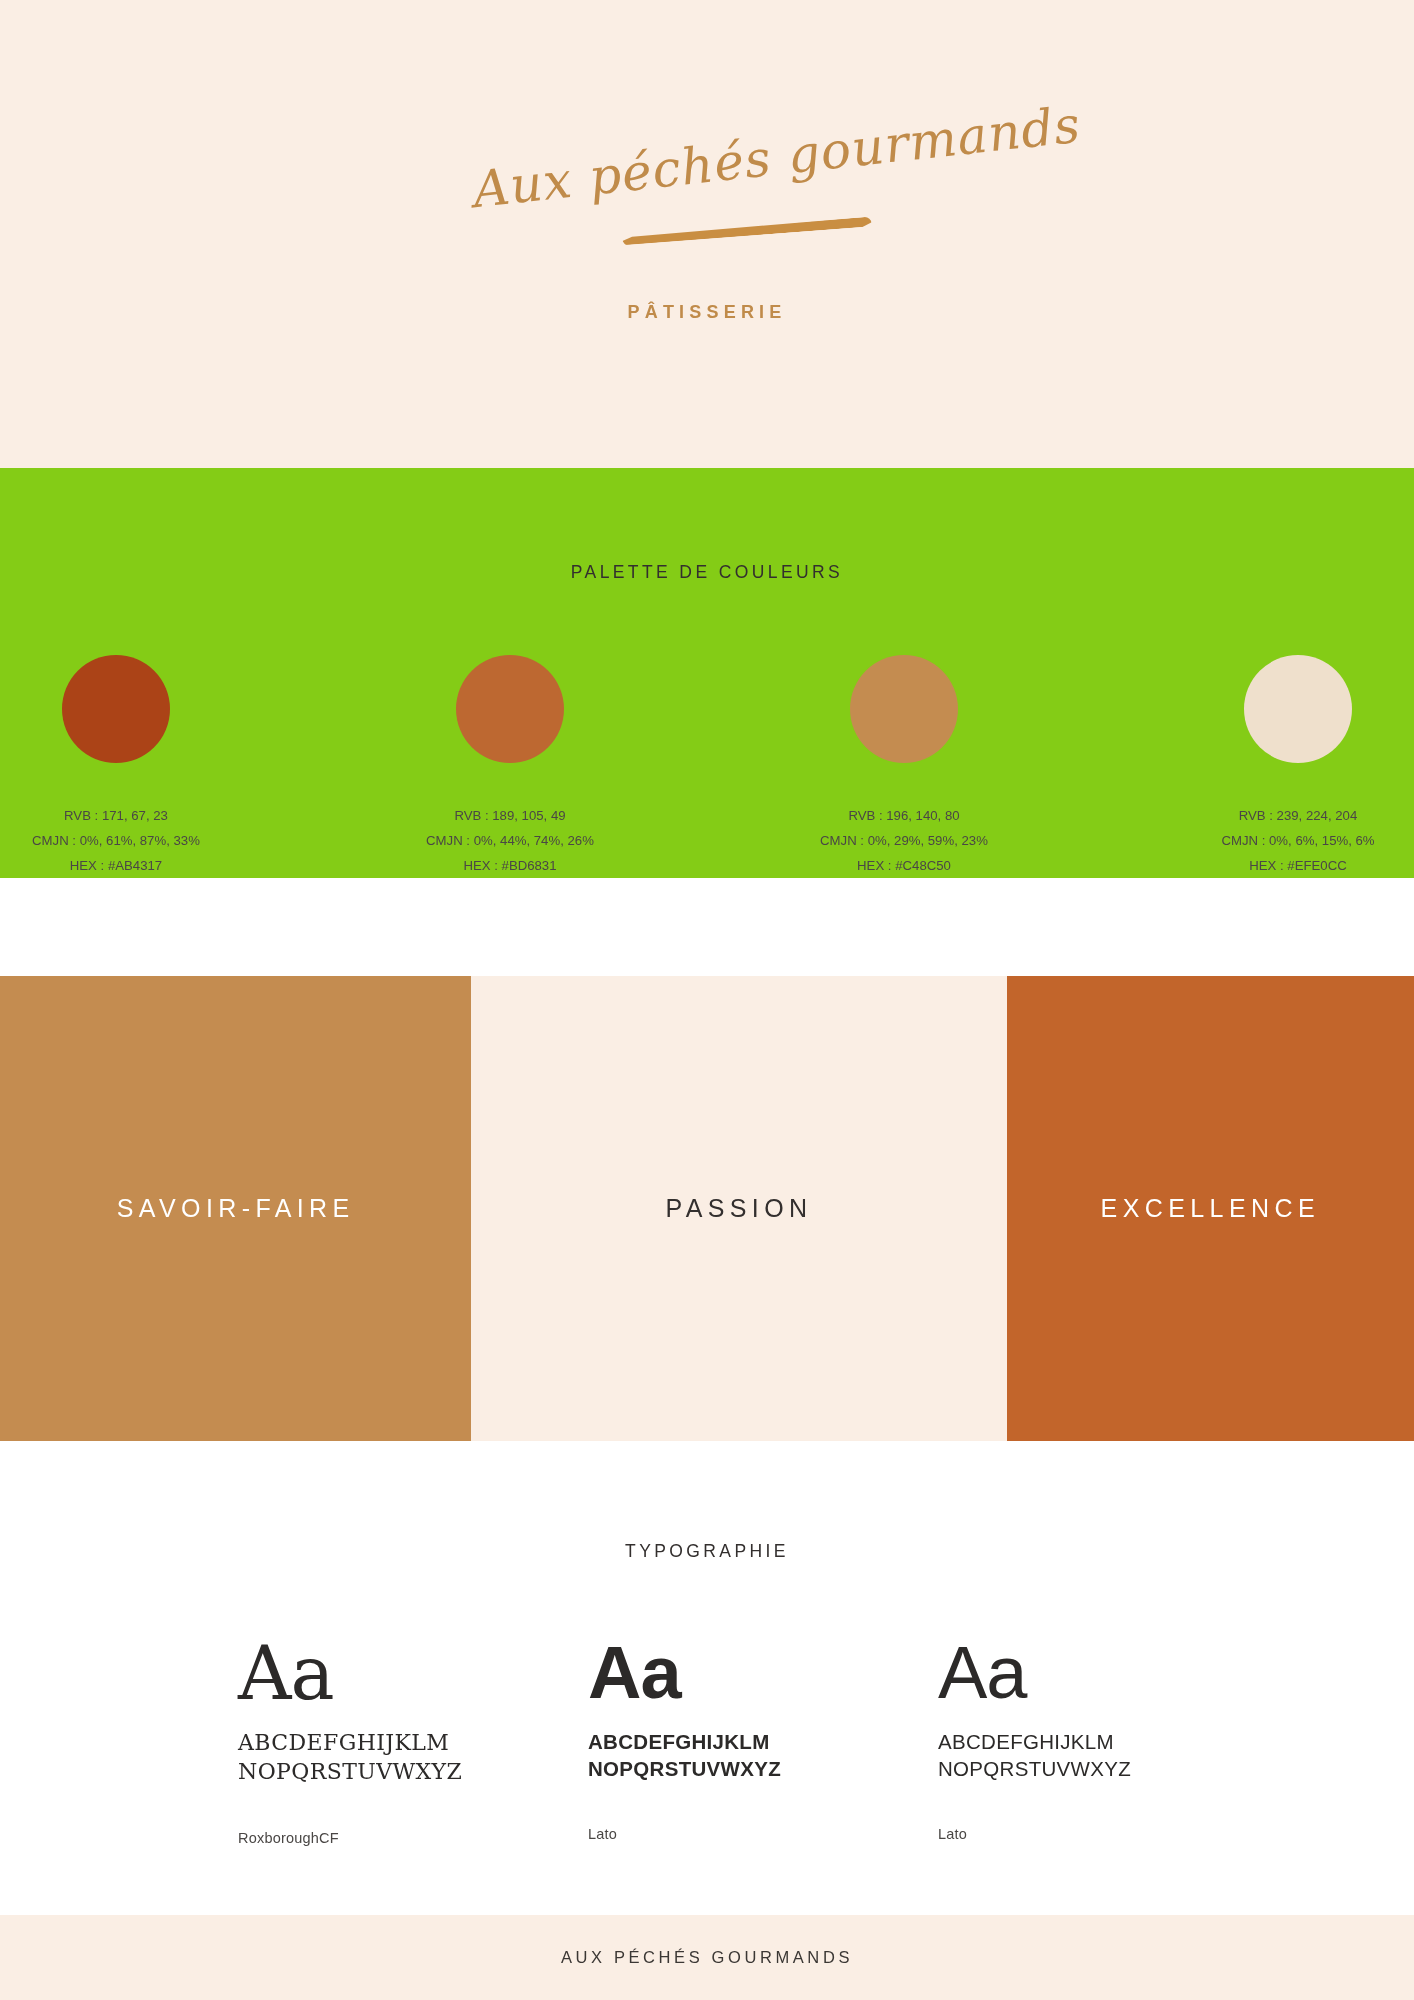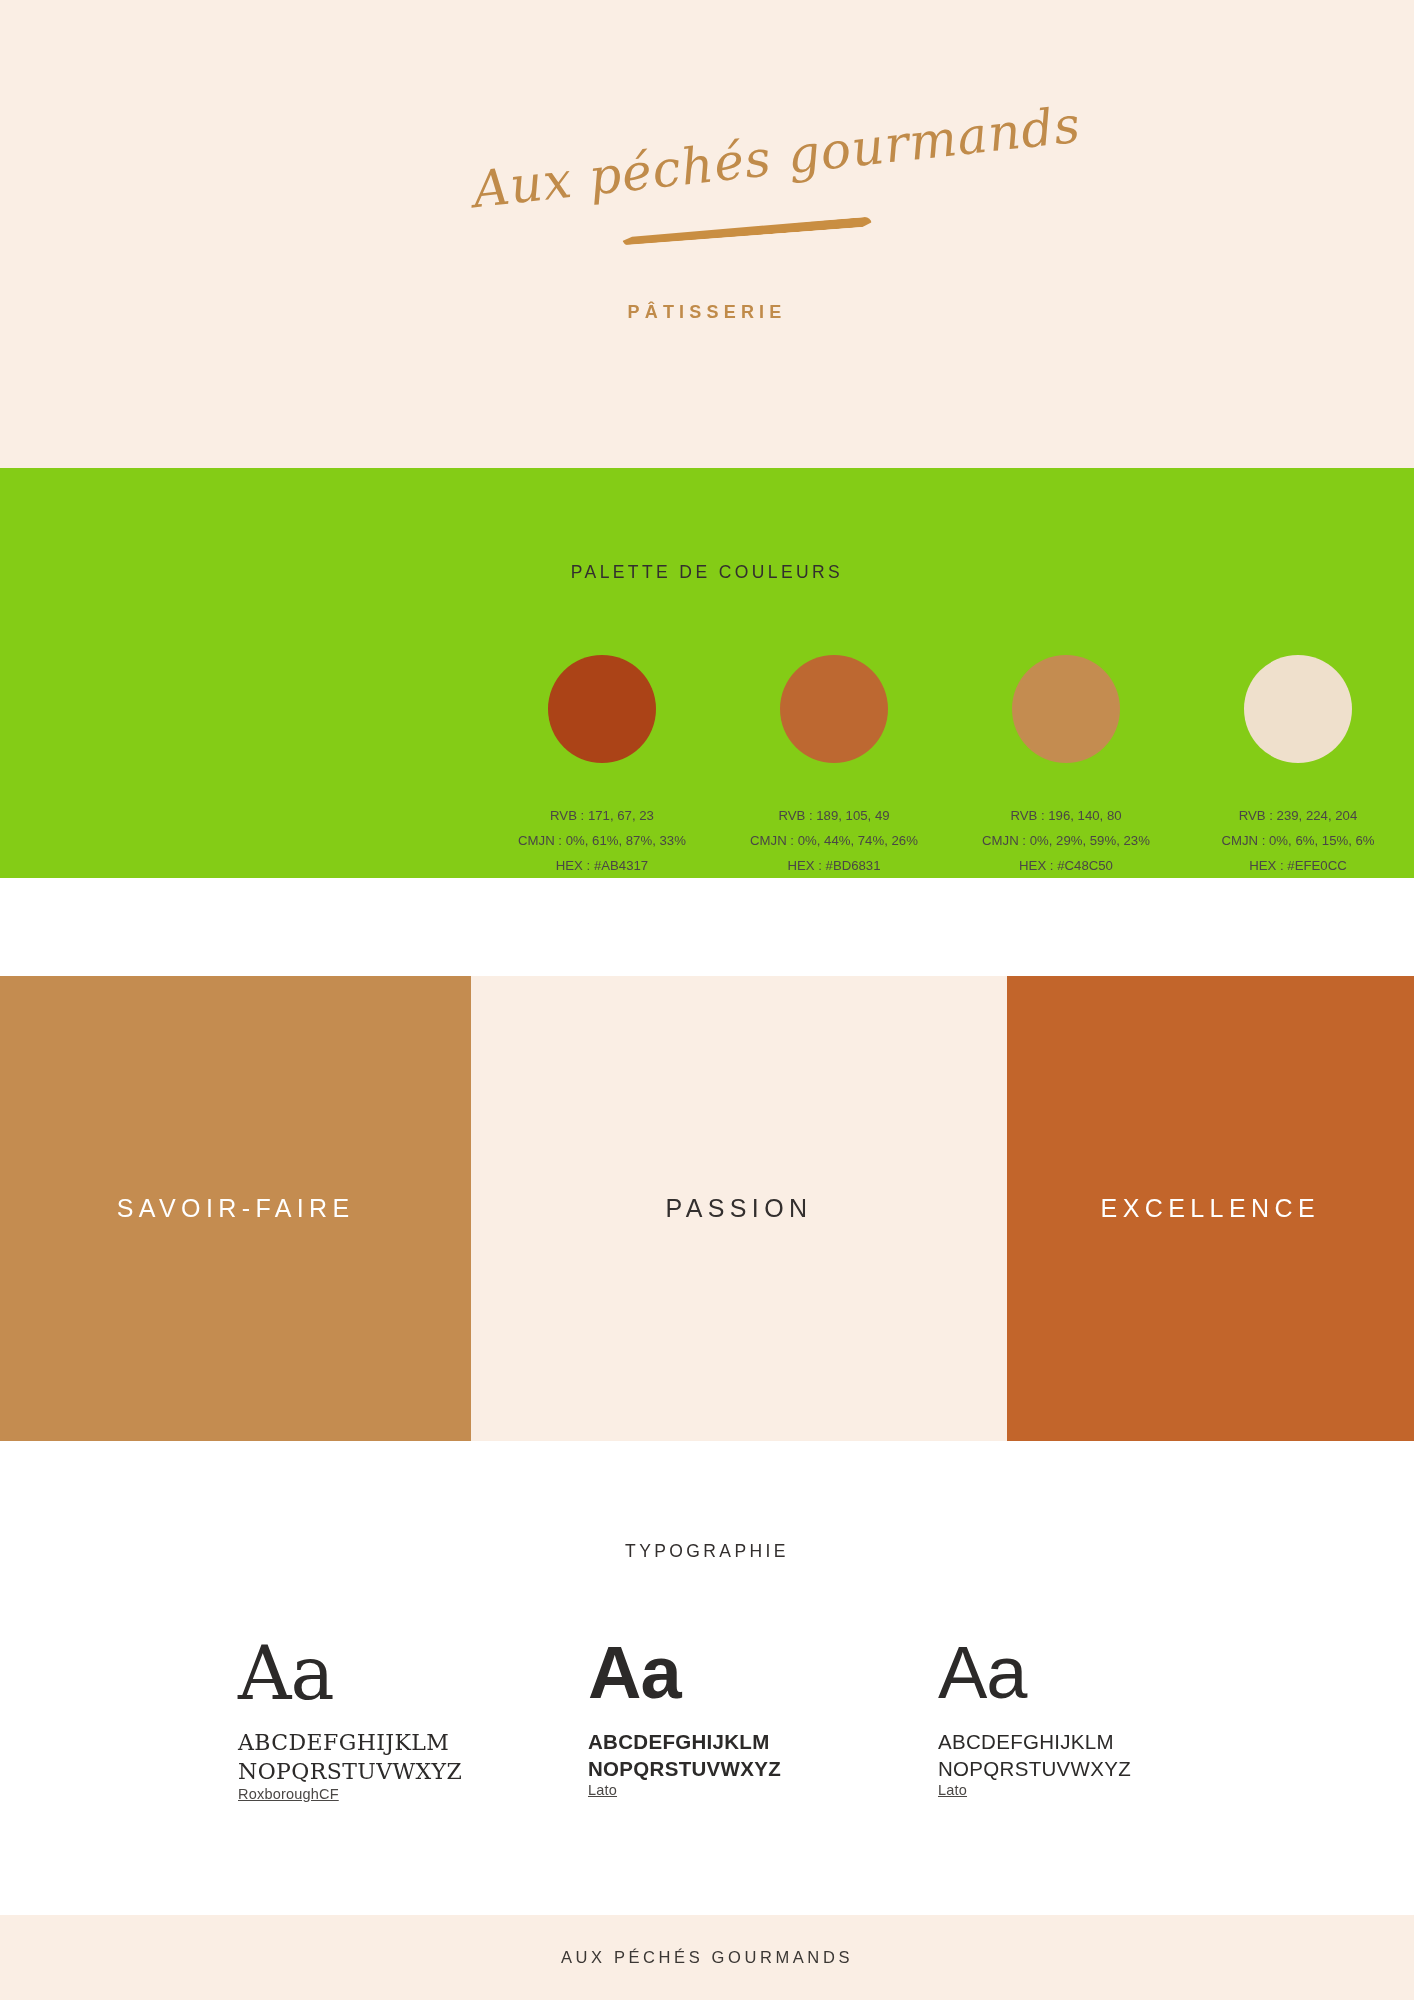--- a/index.html
+++ b/index.html
@@ -88,21 +88,21 @@
 
   
   .palette-section {
     background: #84cc16;
     padding-top: 94px;
   }
 
   .swatch-row {
     margin-top: 72px;
     display: flex;
-    justify-content: flex-end;
+    justify-content: space-between;
     align-items: flex-start;
     gap: 0;
   }
 
   .swatch {
     width: 232px;
     display: flex;
     flex-direction: column;
     align-items: center;
   }
@@ -209,25 +209,25 @@
   }
 
   .typo-alpha.sans-reg {
     font-family: "Liberation Sans", sans-serif;
     font-size: 20.5px;
     font-weight: 400;
     letter-spacing: 0.3px;
   }
 
   .typo-name {
+    margin-top: 44px;
     font-size: 14.5px;
     font-weight: 400;
     color: #4a4745;
     letter-spacing: 0.2px;
-    text-decoration: underline;
   }
 
   
   .footer {
     position: absolute;
     left: 0; bottom: 0;
     width: 1414px;
     height: 85px;
     background: #faeee4;
     display: flex;

